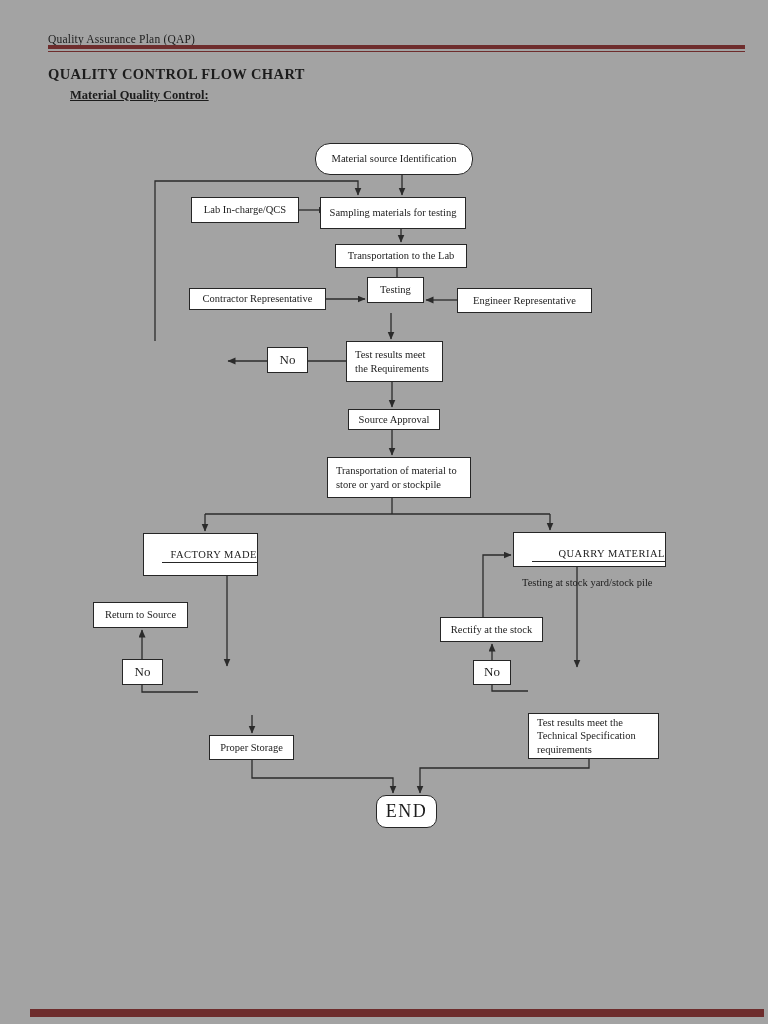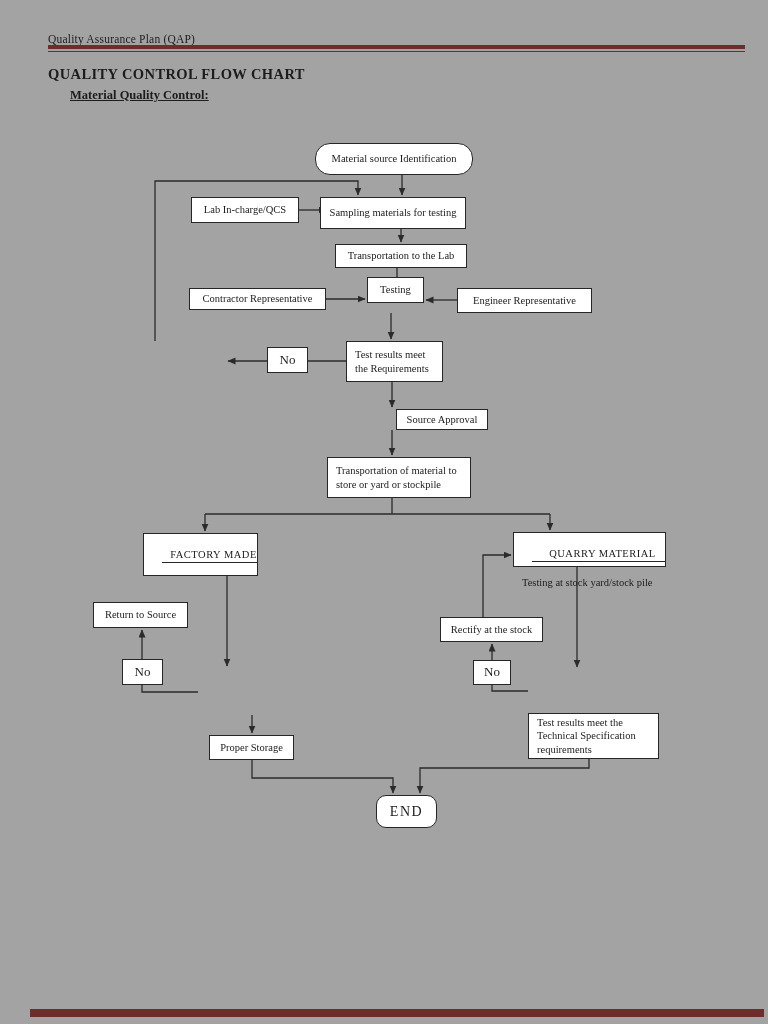--- a/index.html
+++ b/index.html
@@ -18,23 +18,23 @@
   .box{
     position:absolute;box-sizing:border-box;background:#fff;border:1.5px solid #262626;
     display:flex;align-items:center;justify-content:center;text-align:center;
     font-size:10.5px;line-height:1.25;white-space:pre-line;padding:1px 3px;
   }
   .left{justify-content:flex-start;text-align:left;padding-left:8px;padding-right:3px;}
   .no-box{font-size:13px;}
   .round{border-radius:10px;}
   .comp{display:block;padding:0;}
   .comp-title{display:block;border-bottom:1.2px solid #262626;padding:1px 0 1px 8px;
-    text-align:center;font-size:10.5px;letter-spacing:.5px;margin-left:18px;}
+    text-align:right;font-size:10.5px;letter-spacing:.5px;margin-left:18px;}
   .comp-body{display:block;padding:1px 3px 1px 8px;text-align:left;font-size:10.5px;white-space:pre-line;}
-  .end-box{font-size:14px;letter-spacing:1.5px;text-align:center;}
+  .end-box{font-size:18px;letter-spacing:1.5px;text-align:center;}
   svg.connectors{position:absolute;left:0;top:0;pointer-events:none;}
 </style>
 </head>
 <body>
 
 <div id="page">
 
   <div class="hdr-text">Quality Assurance Plan (QAP)</div>
   <div class="rule-thick"></div>
   <div class="rule-thin"></div>
@@ -91,21 +91,21 @@
   <div class="box" style="left:367px;top:277px;width:57px;height:26px;">Testing</div>
 
   <div class="box" style="left:457px;top:288px;width:135px;height:25px;">Engineer Representative</div>
 
   <div class="box left" style="left:346px;top:341px;width:97px;height:41px;">Test results meet
 the Requirements</div>
 
   <div class="box no-box" style="left:267px;top:347px;width:41px;height:26px;">No</div>
 
 
-  <div class="box" style="left:348px;top:409px;width:92px;height:21px;margin-left:48px;">Source Approval</div>
+  <div class="box" style="left:348px;top:409px;width:92px;height:21px;">Source Approval</div>
 
   <div class="box left" style="left:327px;top:457px;width:144px;height:41px;">Transportation of material to
 store or yard or stockpile</div>
 
   <div class="box comp" style="left:143px;top:533px;width:115px;height:43px;">
     <span class="comp-title">FACTORY MADE</span>
   </div>
 
   <div class="box comp" style="left:513px;top:532px;width:153px;height:35px;">
     <span class="comp-title">QUARRY MATERIAL</span>

